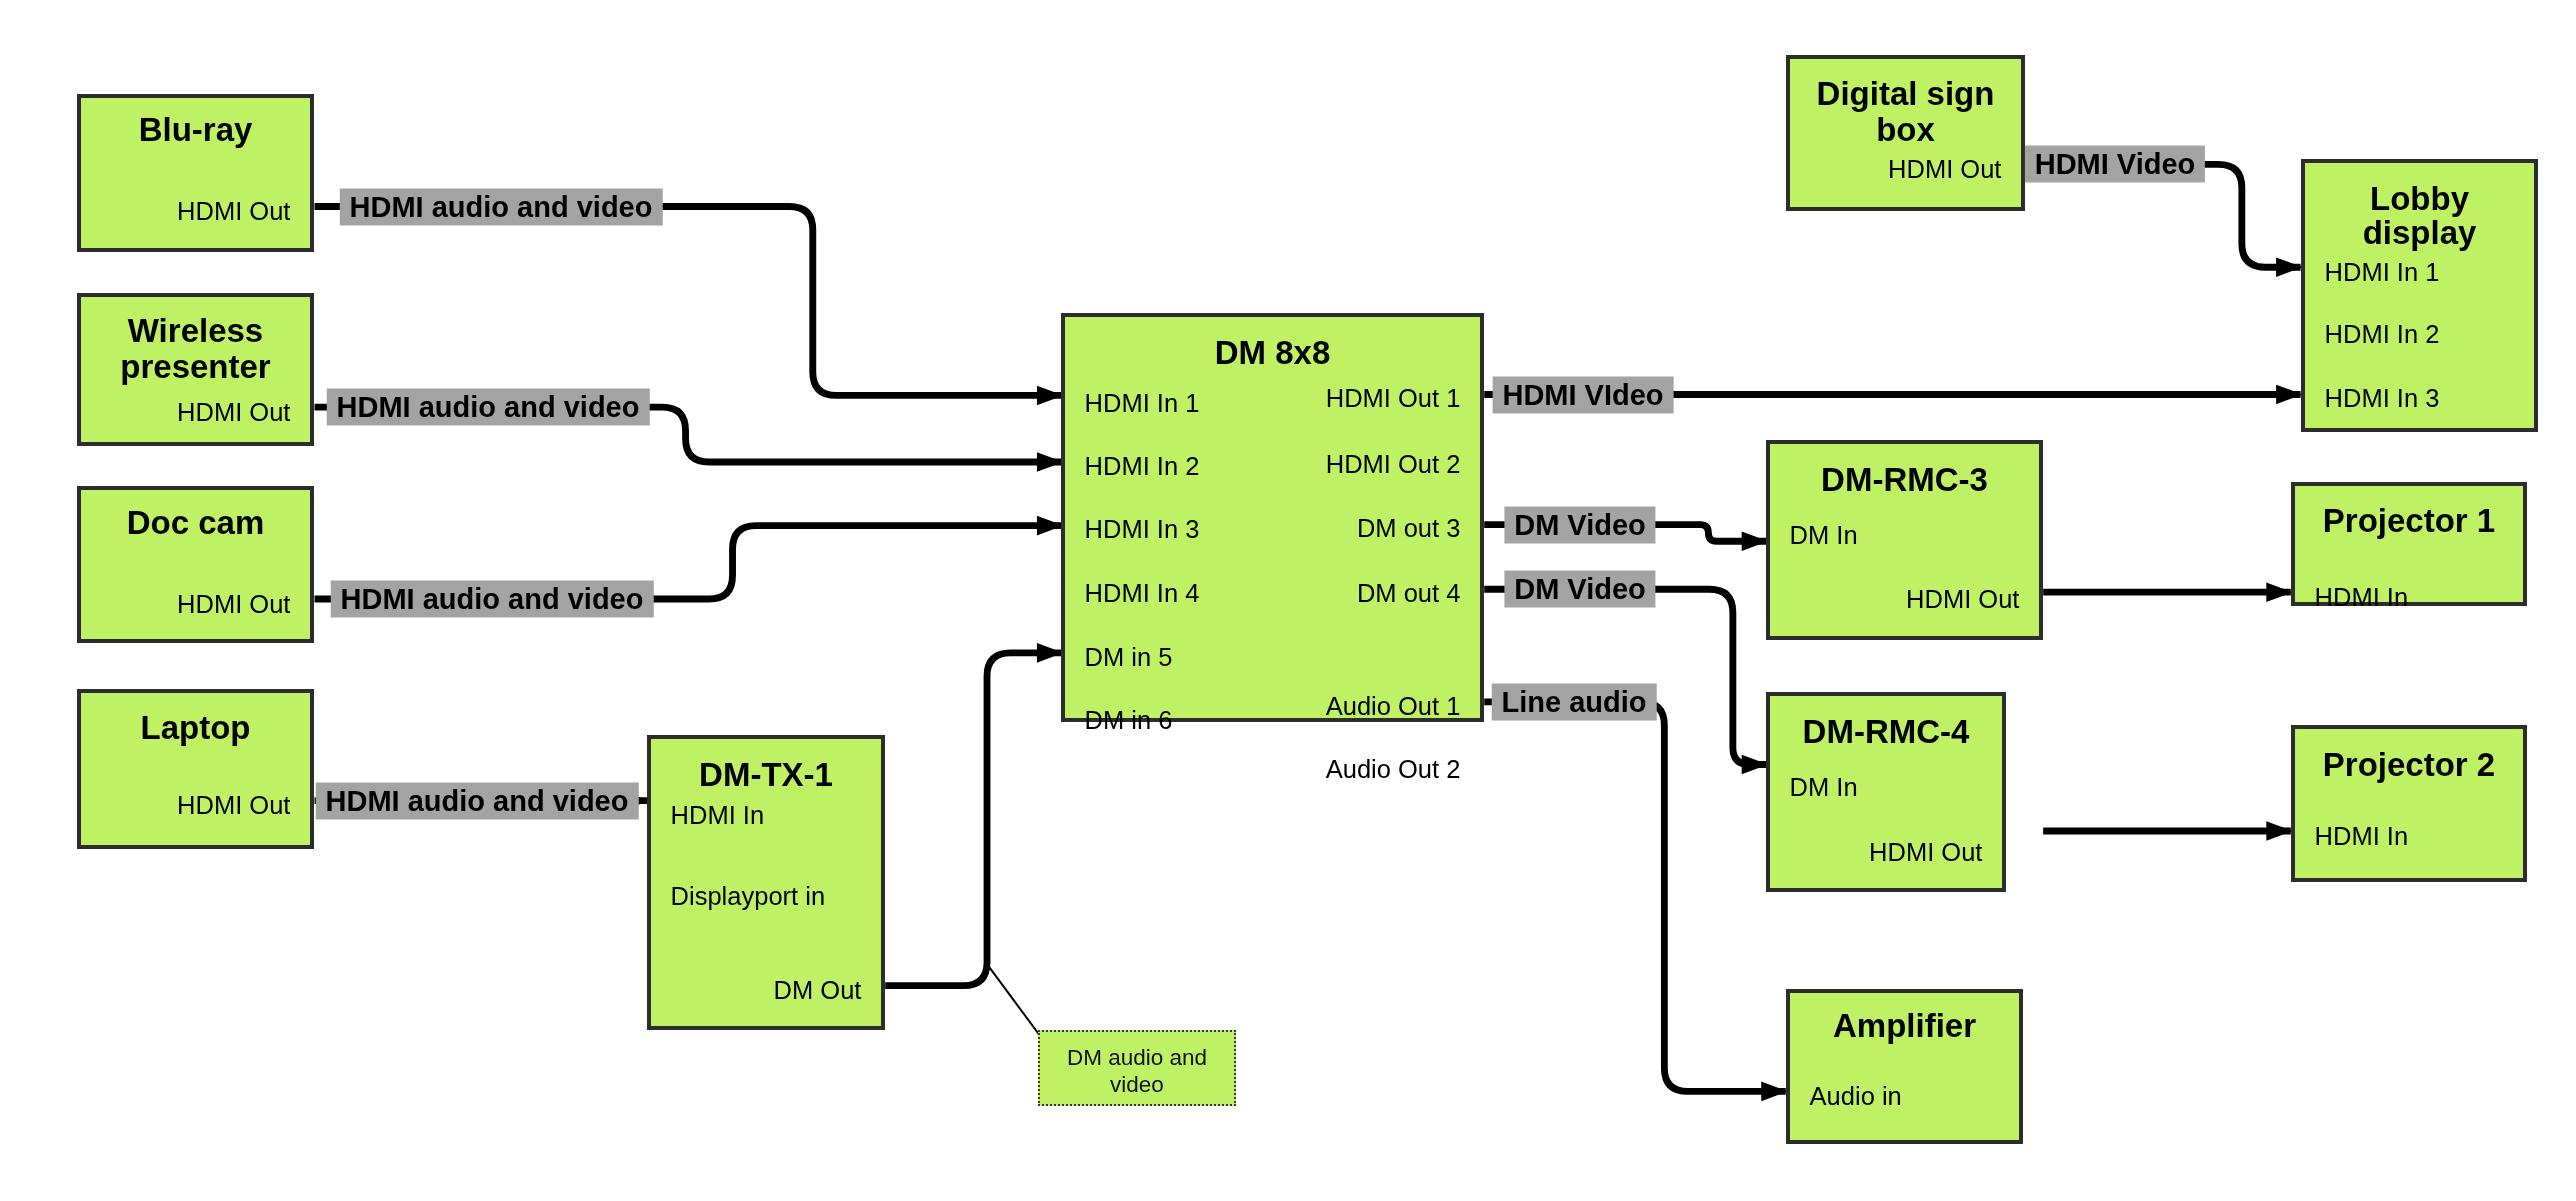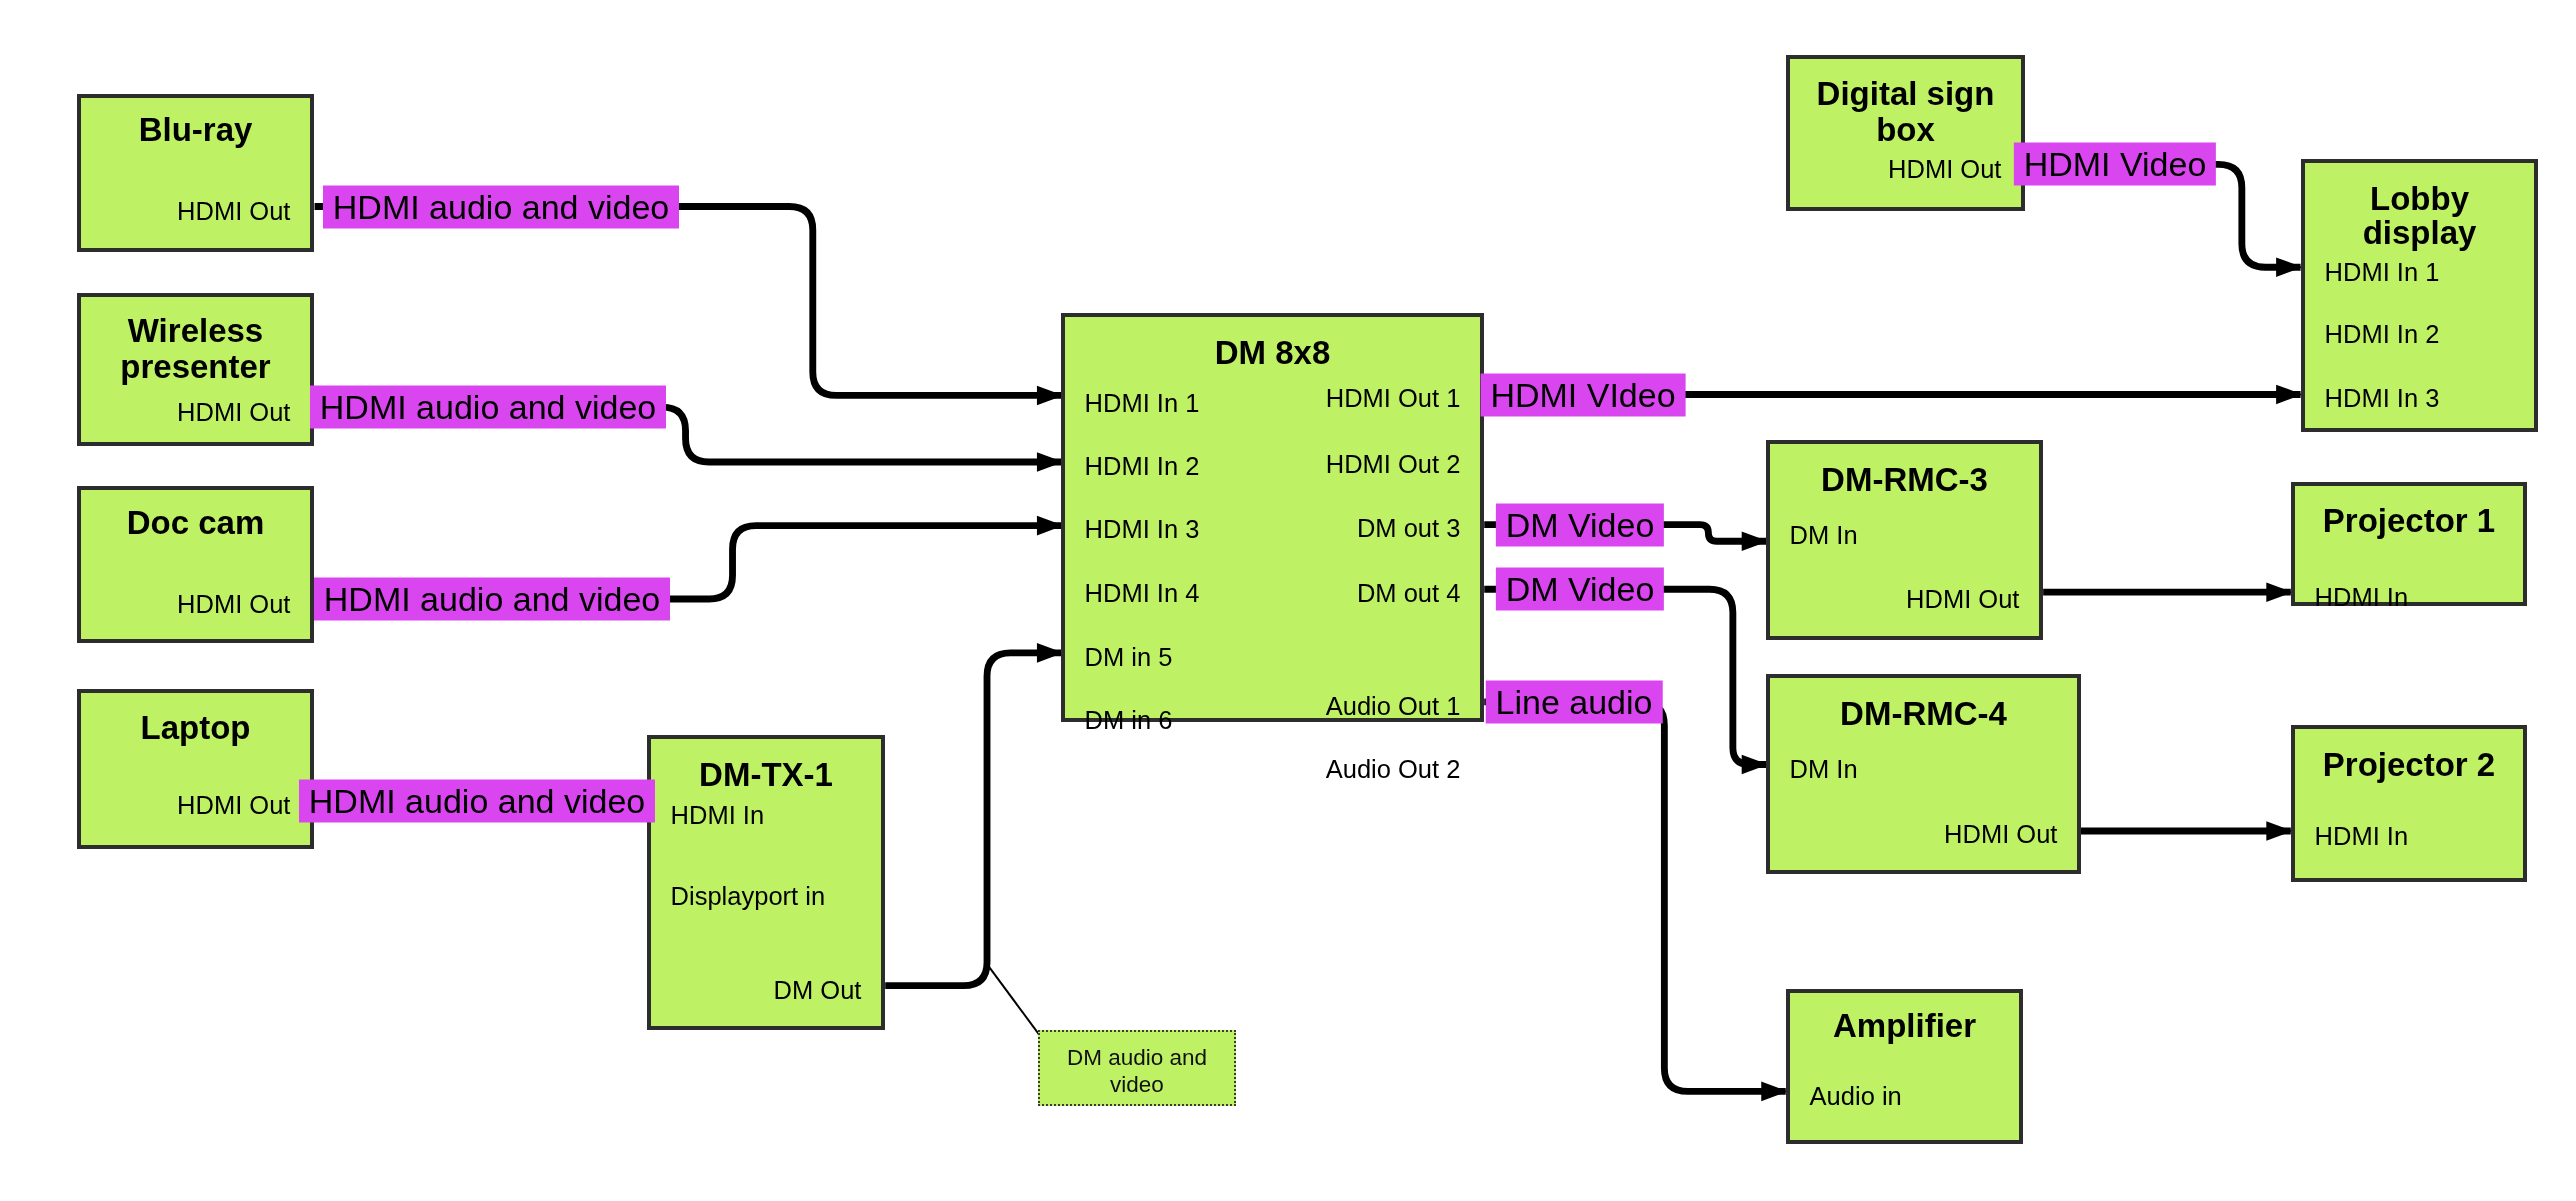--- a/index.html
+++ b/index.html
@@ -42,26 +42,27 @@
     transform: translateY(-50%);
     font-size: 25.5px;
     color: #000000;
     white-space: nowrap;
   }
   .port-label.left  { left: 19.6px; }
   .port-label.right { right: 19.6px; text-align: right; }
   .wire-label {
     position: absolute;
     transform: translate(-50%, -50%);
-    background: #d946ef;
+    background: #a3a3a3;
     padding: 2px 9.8px;
-    font-size: 34px;
+    font-size: 29px;
     color: #000000;
     white-space: nowrap;
     z-index: 2;
+    font-weight: bold;
   }
 </style>
 </head>
 <body>
 
 <div id="diagram-canvas" style="width: 2576px; height: 1201px; background: rgb(255, 255, 255);">
     <svg id="wire-layer" width="2576" height="1201" viewBox="0 0 2631 1227">
       <defs>
         <marker id="arrowhead" markerUnits="userSpaceOnUse" markerWidth="32" markerHeight="26" refX="27" refY="13" orient="auto">
           <path d="M2,3 L29,13 L2,23 Z" fill="#000000"></path>
@@ -133,21 +134,21 @@
     </div>
     <div class="device-box" style="left: 1766px; top: 440px; width: 277px; height: 200px;">
       <div class="box-title" style="top: 36px;">DM-RMC-3</div>
       <div class="port-label left" style="top: 91px;">DM In</div>
       <div class="port-label right" style="top: 155px;">HDMI Out</div>
     </div>
     <div class="device-box" style="left: 2291px; top: 482px; width: 236px; height: 124px;">
       <div class="box-title" style="top: 35px;">Projector 1</div>
       <div class="port-label left" style="top: 111px;">HDMI In</div>
     </div>
-    <div class="device-box" style="left: 1766px; top: 674px; width: 315px; height: 200px;">
+    <div class="device-box" style="left: 1766px; top: 692px; width: 240px; height: 200px;">
       <div class="box-title" style="top: 36px;">DM-RMC-4</div>
       <div class="port-label left" style="top: 91px;">DM In</div>
       <div class="port-label right" style="top: 156px;">HDMI Out</div>
     </div>
     <div class="device-box" style="left: 2291px; top: 725px; width: 236px; height: 157px;">
       <div class="box-title" style="top: 36px;">Projector 2</div>
       <div class="port-label left" style="top: 107px;">HDMI In</div>
     </div>
     <div class="device-box" style="left: 1786px; top: 989px; width: 237px; height: 155px;">
       <div class="box-title" style="top: 33px;">Amplifier</div>

